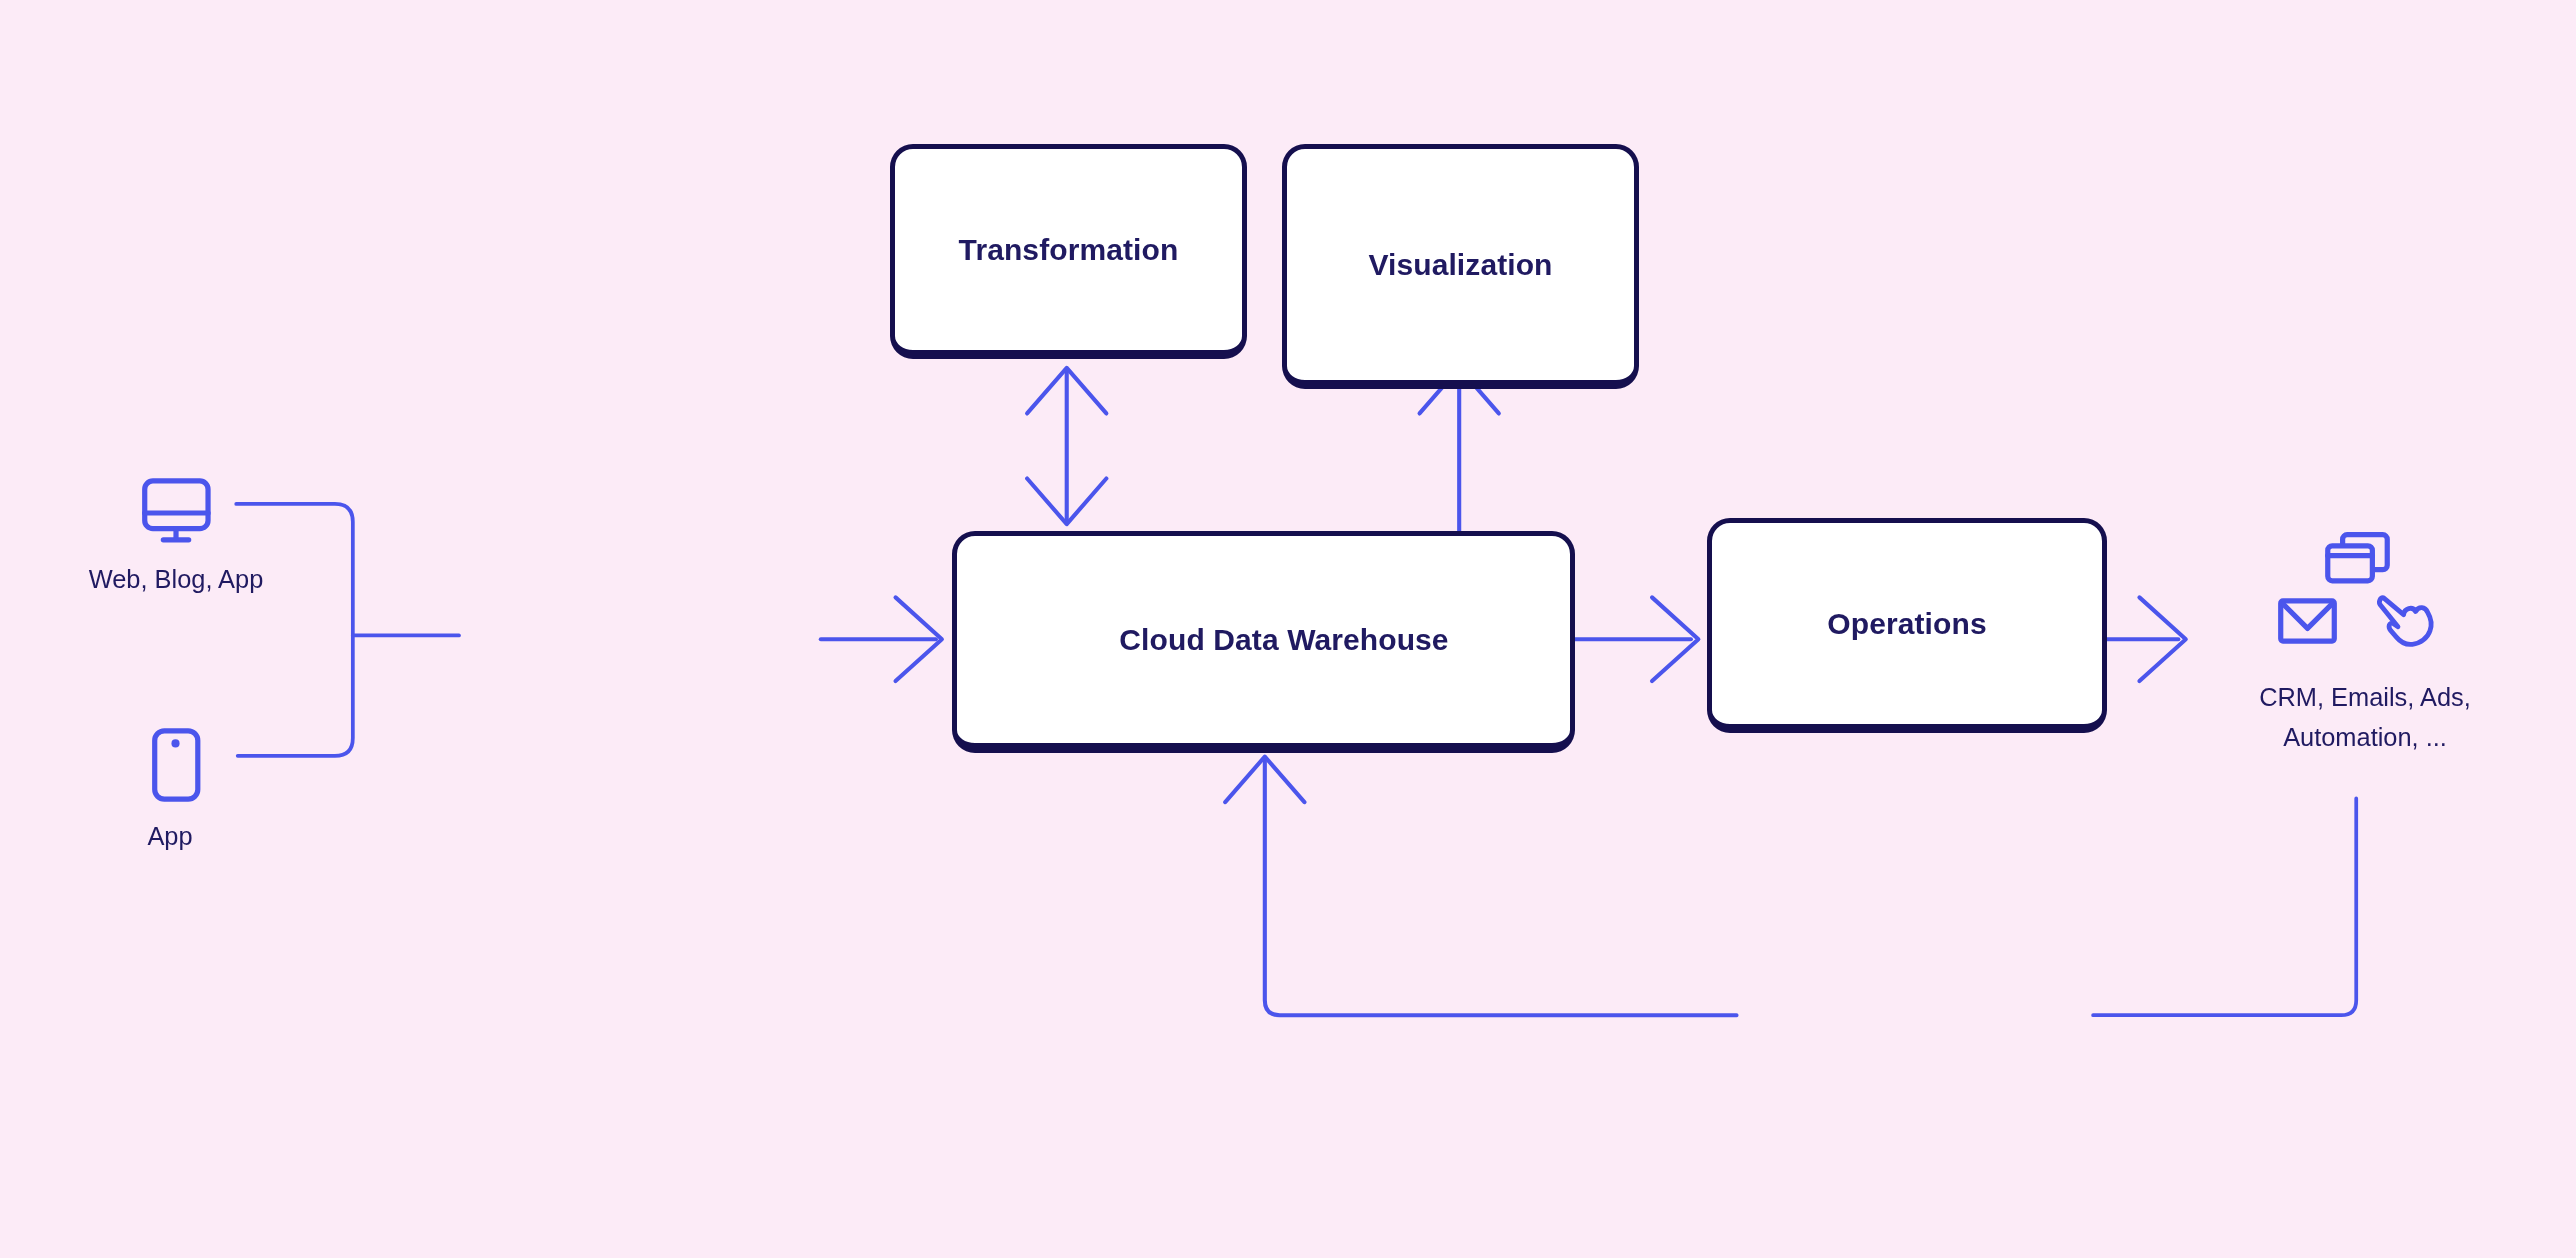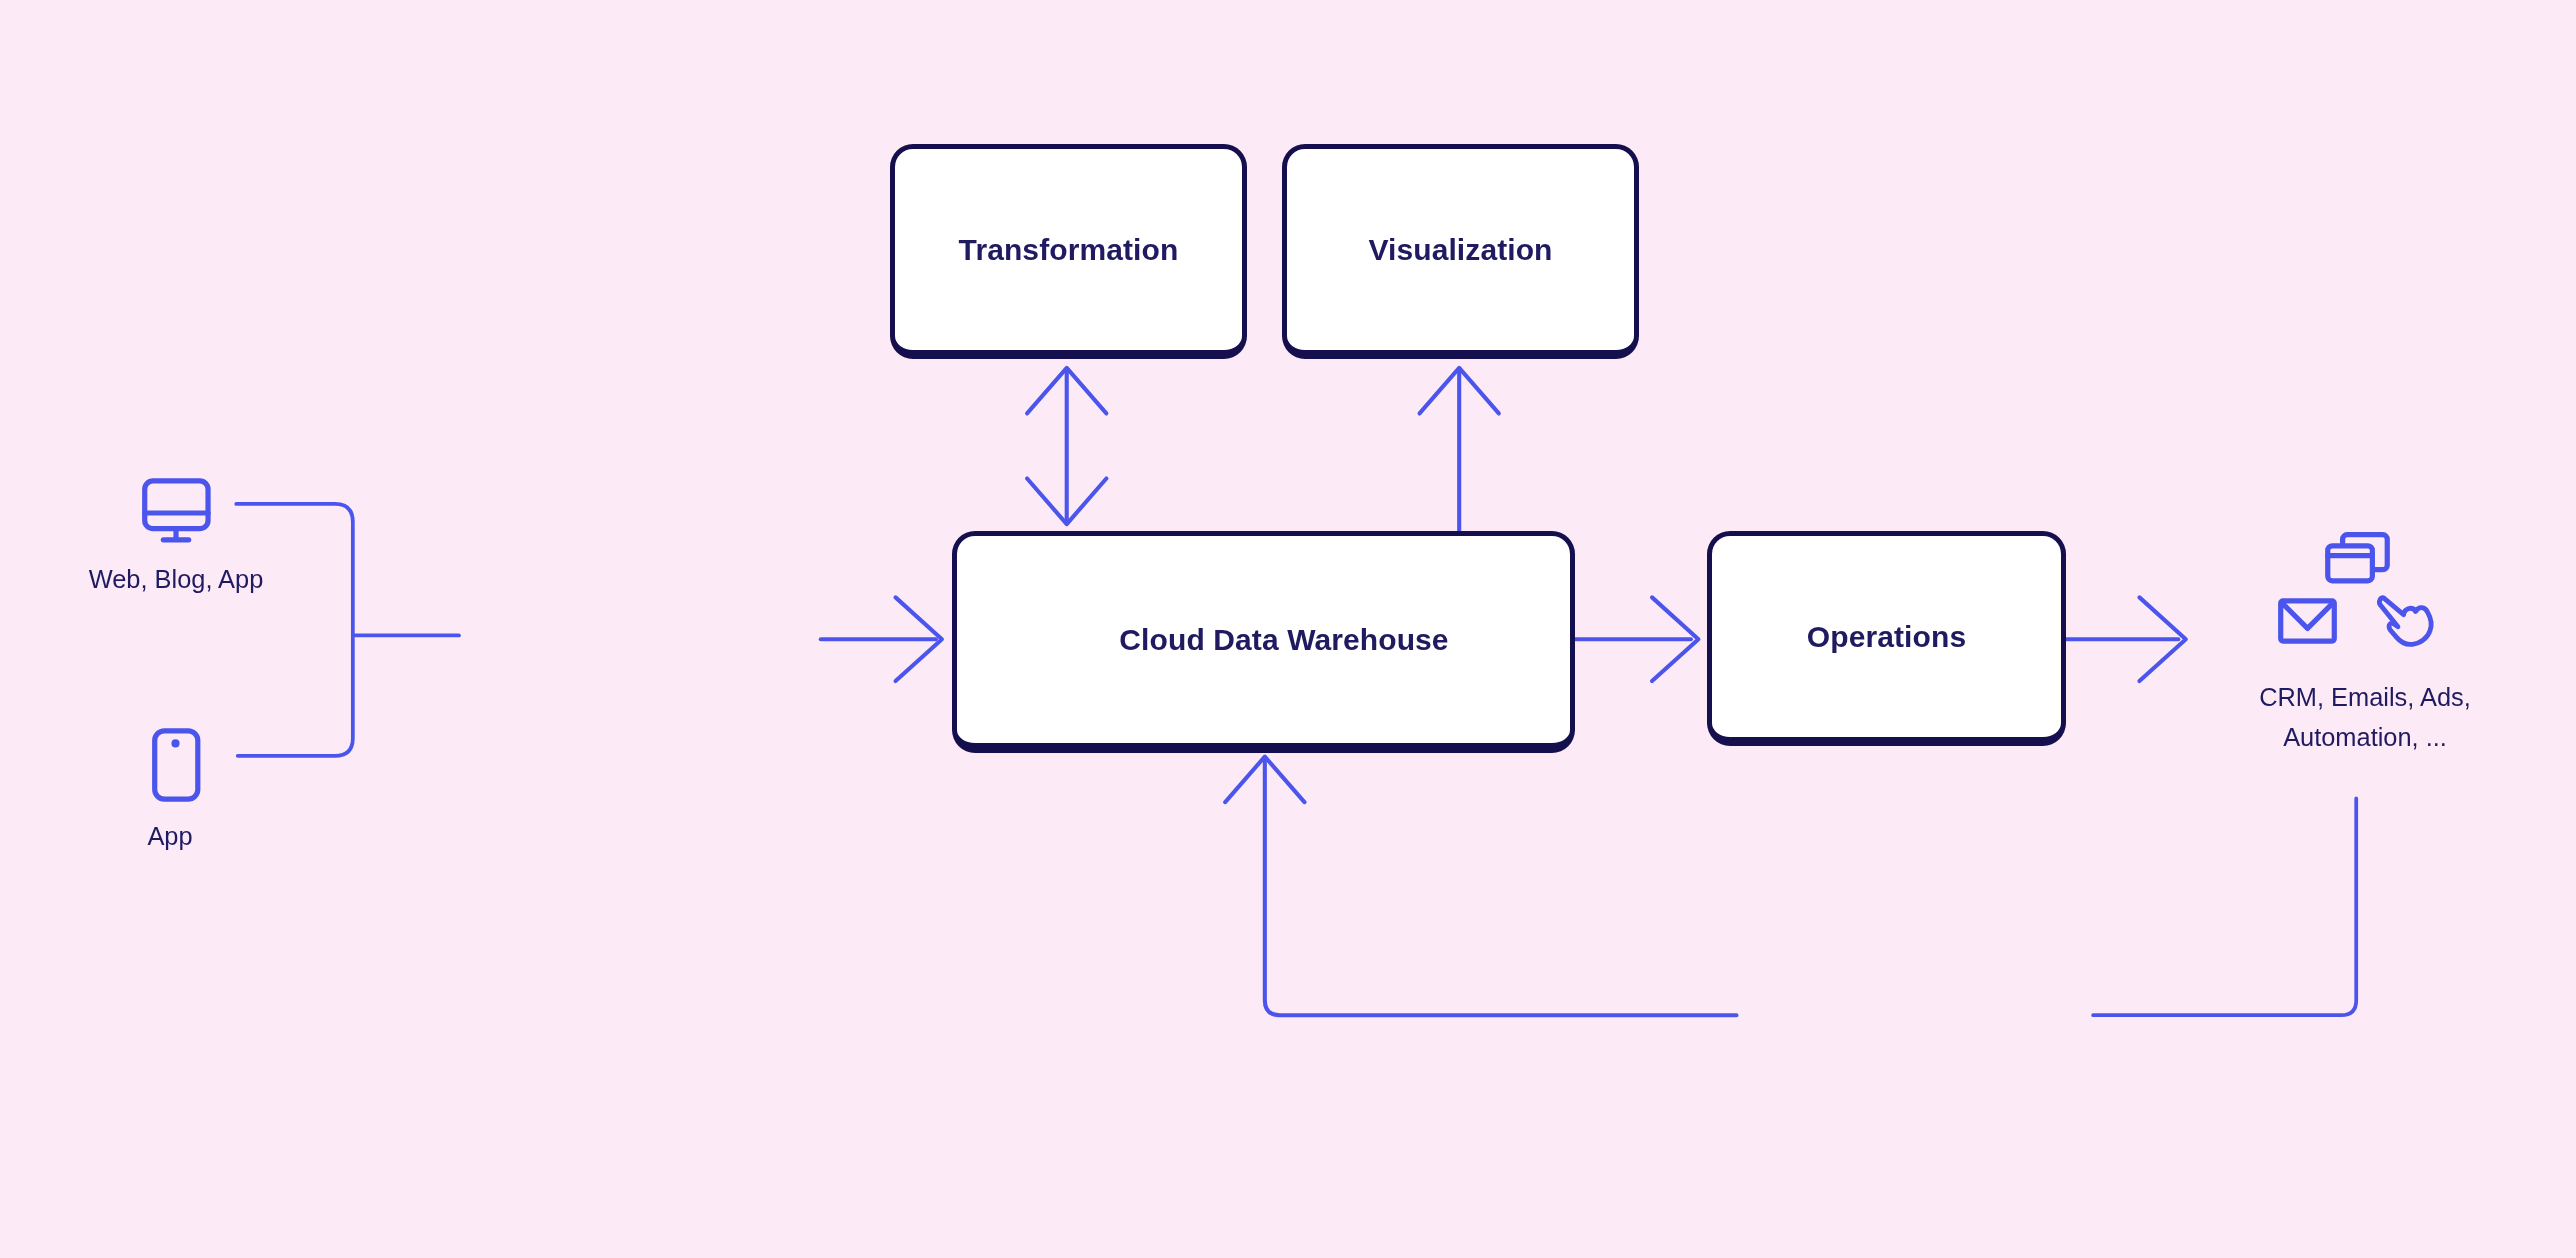--- a/index.html
+++ b/index.html
@@ -82,30 +82,30 @@
 
     <g stroke="var(--line)">
       <path d="M3152 1068 V1338 Q3152 1358 3132 1358 H2800"></path>
     </g>
   </svg>
 
   <div class="node" style="left:890px;top:144px;width:357px;height:215px">
     <span class="node-label">Transformation</span>
   </div>
 
-  <div class="node" style="left:1282px;top:144px;width:357px;height:215px">
+  <div class="node" style="left:1282px;top:144px;width:357px;height:245px">
     <span class="node-label">Visualization</span>
   </div>
 
 
   <div class="node big" style="left:952px;top:531px;width:623px;height:222px">
     <span class="node-label">Cloud Data Warehouse</span>
   </div>
 
-  <div class="node" style="left:1707px;top:531px;width:359px;height:215px">
+  <div class="node" style="left:1707px;top:518px;width:400px;height:215px">
     <span class="node-label">Operations</span>
   </div>
 
 
   <svg class="icon" style="left:141px;top:477px" width="73" height="69" viewBox="0 0 98 92" fill="none" stroke="var(--line)" stroke-width="7" stroke-linecap="round" stroke-linejoin="round">
     <rect x="5" y="5" width="85" height="64" rx="11"></rect>
     <path d="M5 48 H90"></path>
     <path d="M47 69 V82"></path>
     <path d="M30 84 H64"></path>
   </svg>

